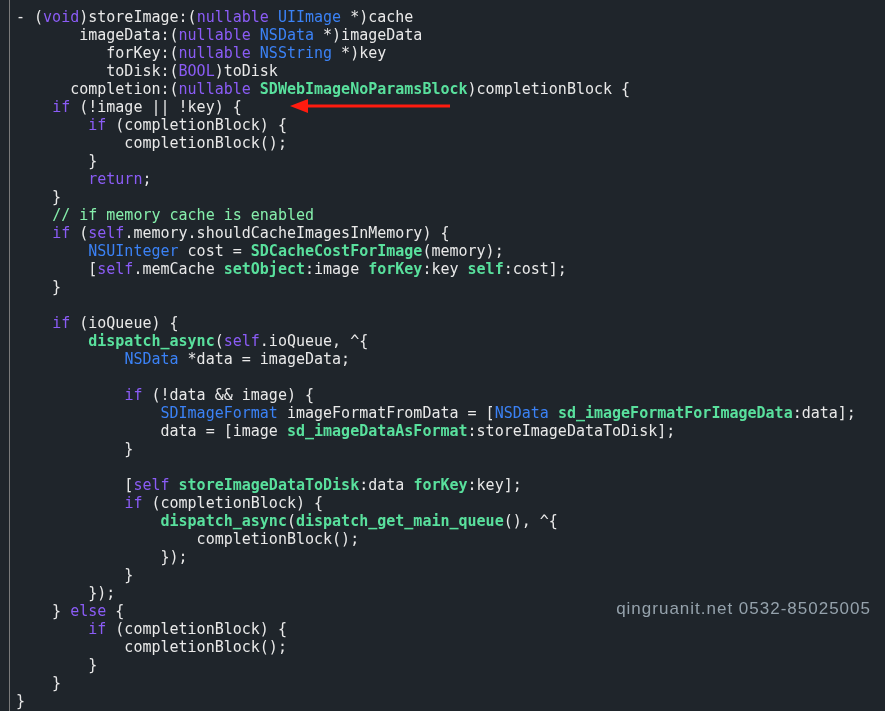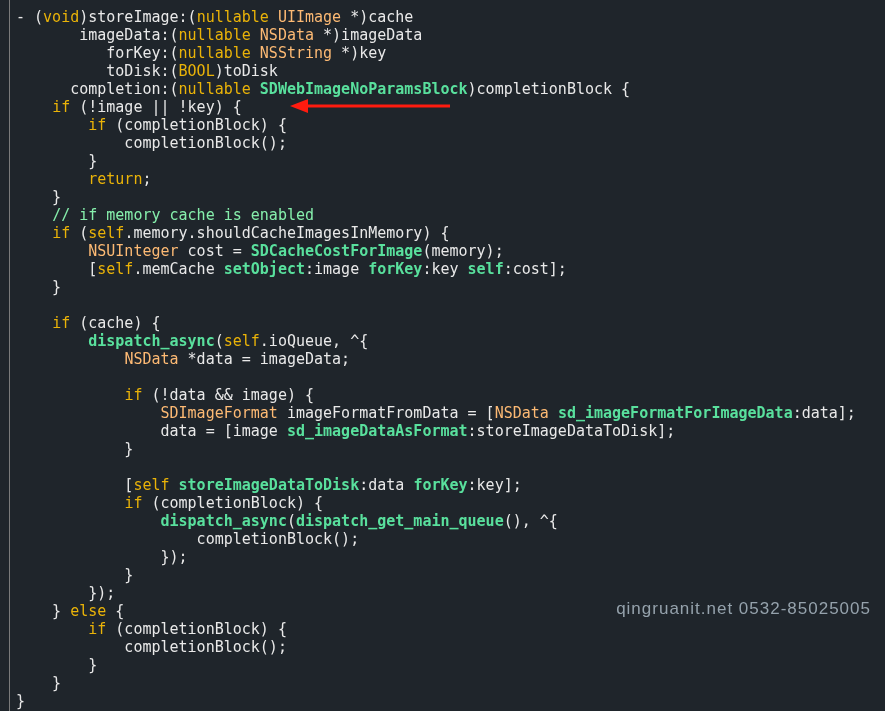--- a/index.html
+++ b/index.html
@@ -25,22 +25,22 @@
     position: absolute;
     left: 9px; top: 0;
     width: 1px; height: 711px;
     background: #7a7a7a;
   }
   .codeblock {
     position: absolute;
     left: 16px; top: 8px;
   }
   
-  .kw   { color: #eab308; }
-  .type { color: #fdba74; }
+  .kw   { color: #8b5cf6; }
+  .type { color: #3b82f6; }
   .fn   { color: #59e09d; font-weight: bold; }
   .cm   { color: #86efac; }
 
   .watermark {
     position: absolute;
     right: 14px;
     top: 600px;
     color: #95a2ac;
     font-family: "Arial", sans-serif;
     font-size: 17px;
@@ -70,21 +70,21 @@
 <span>            completionBlock();</span>
 <span>        }</span>
 <span>        </span><span class="kw">return</span><span>;</span>
 <span>    }</span>
 <span>    </span><span class="cm">// if memory cache is enabled</span>
 <span>    </span><span class="kw">if</span><span> (</span><span class="kw">self</span><span>.memory.shouldCacheImagesInMemory) {</span>
 <span>        </span><span class="type">NSUInteger</span><span> cost = </span><span class="fn">SDCacheCostForImage</span><span>(memory);</span>
 <span>        [</span><span class="kw">self</span><span>.memCache </span><span class="fn">setObject</span><span>:image </span><span class="fn">forKey</span><span>:key </span><span class="fn">self</span><span>:cost];</span>
 <span>    }</span>
 <span></span>
-<span>    </span><span class="kw">if</span><span> (cache) {</span>
+<span>    </span><span class="kw">if</span><span> (ioQueue) {</span>
 <span>        </span><span class="fn">dispatch_async</span><span>(</span><span class="kw">self</span><span>.ioQueue, ^{</span>
 <span>            </span><span class="type">NSData</span><span> *data = imageData;</span>
 <span></span>
 <span>            </span><span class="kw">if</span><span> (!data &amp;&amp; image) {</span>
 <span>                </span><span class="type">SDImageFormat</span><span> imageFormatFromData = [</span><span class="type">NSData</span><span> </span><span class="fn">sd_imageFormatForImageData</span><span>:data];</span>
 <span>                data = [image </span><span class="fn">sd_imageDataAsFormat</span><span>:storeImageDataToDisk];</span>
 <span>            }</span>
 <span></span>
 <span>            [</span><span class="kw">self</span><span> </span><span class="fn">storeImageDataToDisk</span><span>:data </span><span class="fn">forKey</span><span>:key];</span>
 <span>            </span><span class="kw">if</span><span> (completionBlock) {</span>

